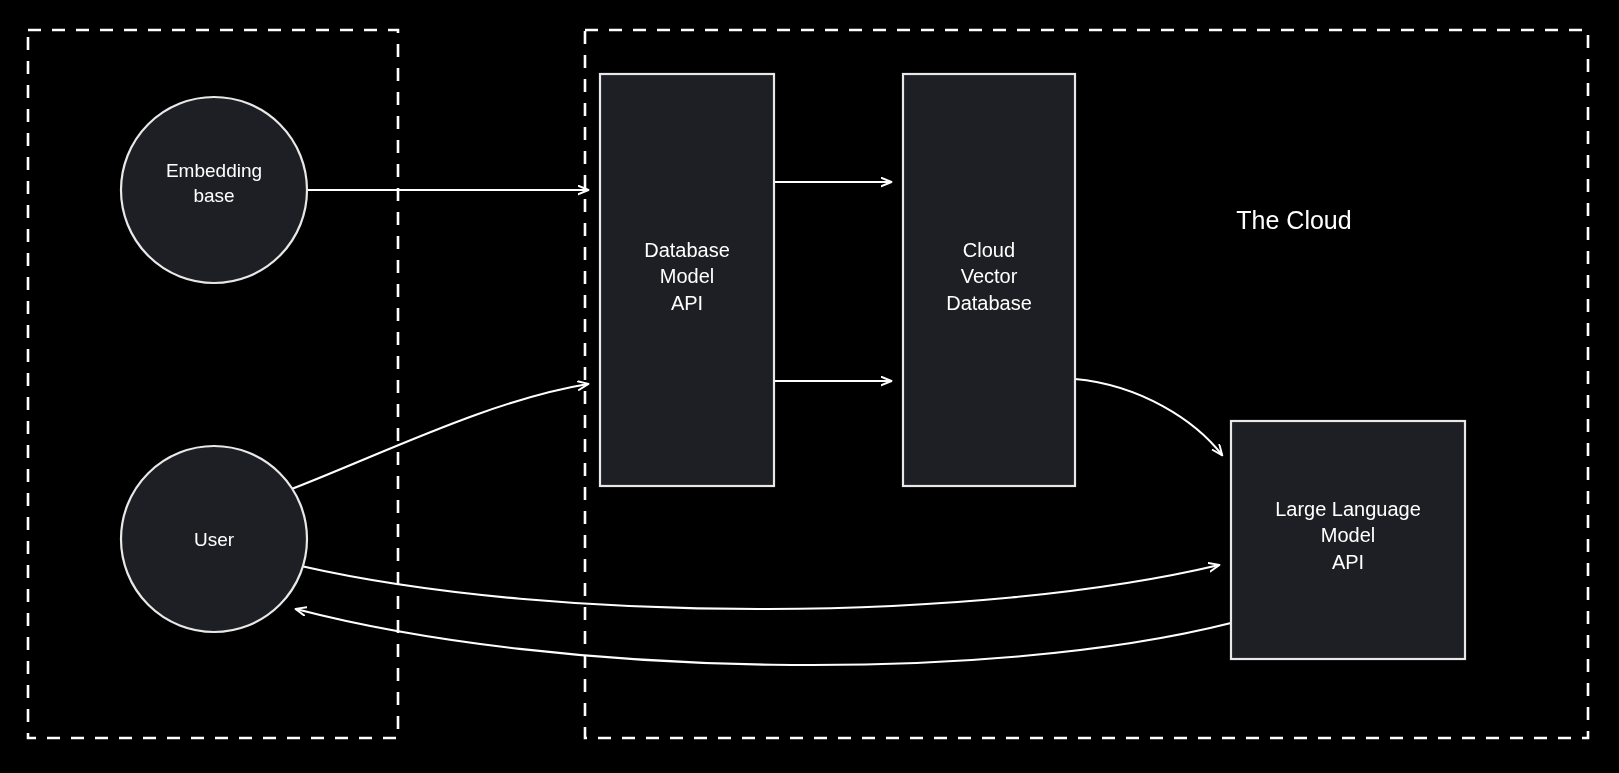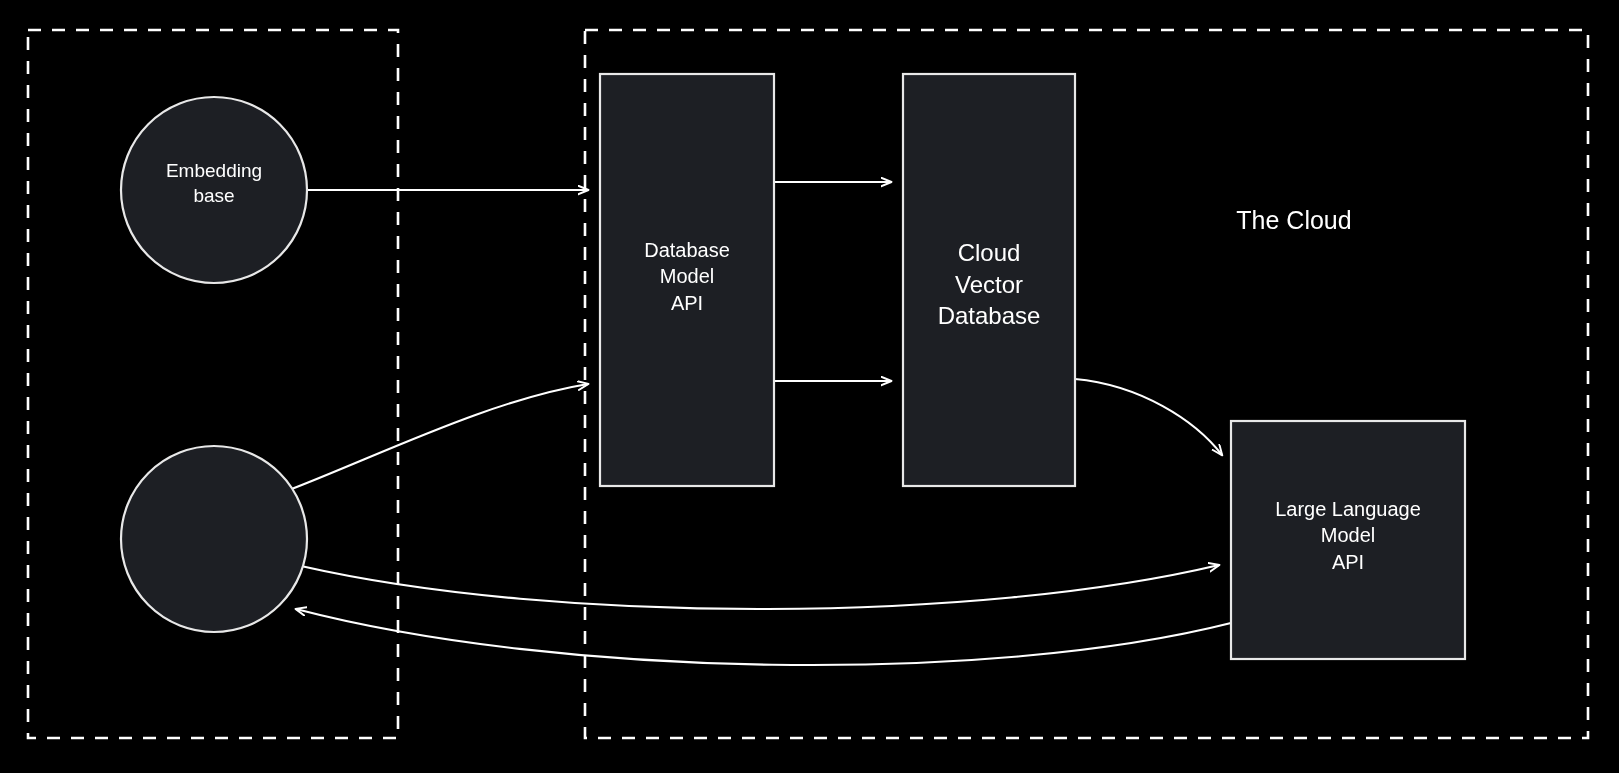--- a/index.html
+++ b/index.html
@@ -35,21 +35,21 @@
     position: absolute;
     color: #ffffff;
     text-align: center;
     line-height: 1.35;
     white-space: pre-line;
     font-weight: 400;
   }
   .lbl-knowledge-base { font-size: 19px; }
   .lbl-user           { font-size: 19px; }
   .lbl-embedding      { font-size: 20px; }
-  .lbl-vectordb       { font-size: 24px; }
+  .lbl-vectordb       { font-size: 20px; }
   .lbl-llm            { font-size: 20px; }
   .lbl-users-device   { font-size: 29px; }
   .lbl-the-cloud      { font-size: 25px; }
 </style>
 </head>
 <body>
 
 <div id="canvas">
 
   <svg id="diagram-svg" viewBox="0 0 1619 773">
@@ -83,20 +83,21 @@
     <rect x="600" y="74" width="174" height="412" fill="#1d1f24" stroke="#e8e8e8" stroke-width="2.2"></rect>
 
     <rect x="903" y="74" width="172" height="412" fill="#1d1f24" stroke="#e8e8e8" stroke-width="2.2"></rect>
 
     <rect x="1231" y="421" width="234" height="238" fill="#1d1f24" stroke="#e8e8e8" stroke-width="2.2"></rect>
   </svg>
 
   <div class="node-label lbl-knowledge-base" style="left:114px; top:158px; width:200px;">Embedding
 base</div>
 
+  <div class="node-label lbl-user" style="left:114px; top:527px; width:200px;">User</div>
 
   <div class="node-label lbl-embedding" style="left:600px; top:237px; width:174px;">Database
 Model
 API</div>
 
   <div class="node-label lbl-vectordb" style="left:903px; top:237px; width:172px;">Cloud
 Vector
 Database</div>
 
   <div class="node-label lbl-llm" style="left:1231px; top:496px; width:234px;">Large Language

